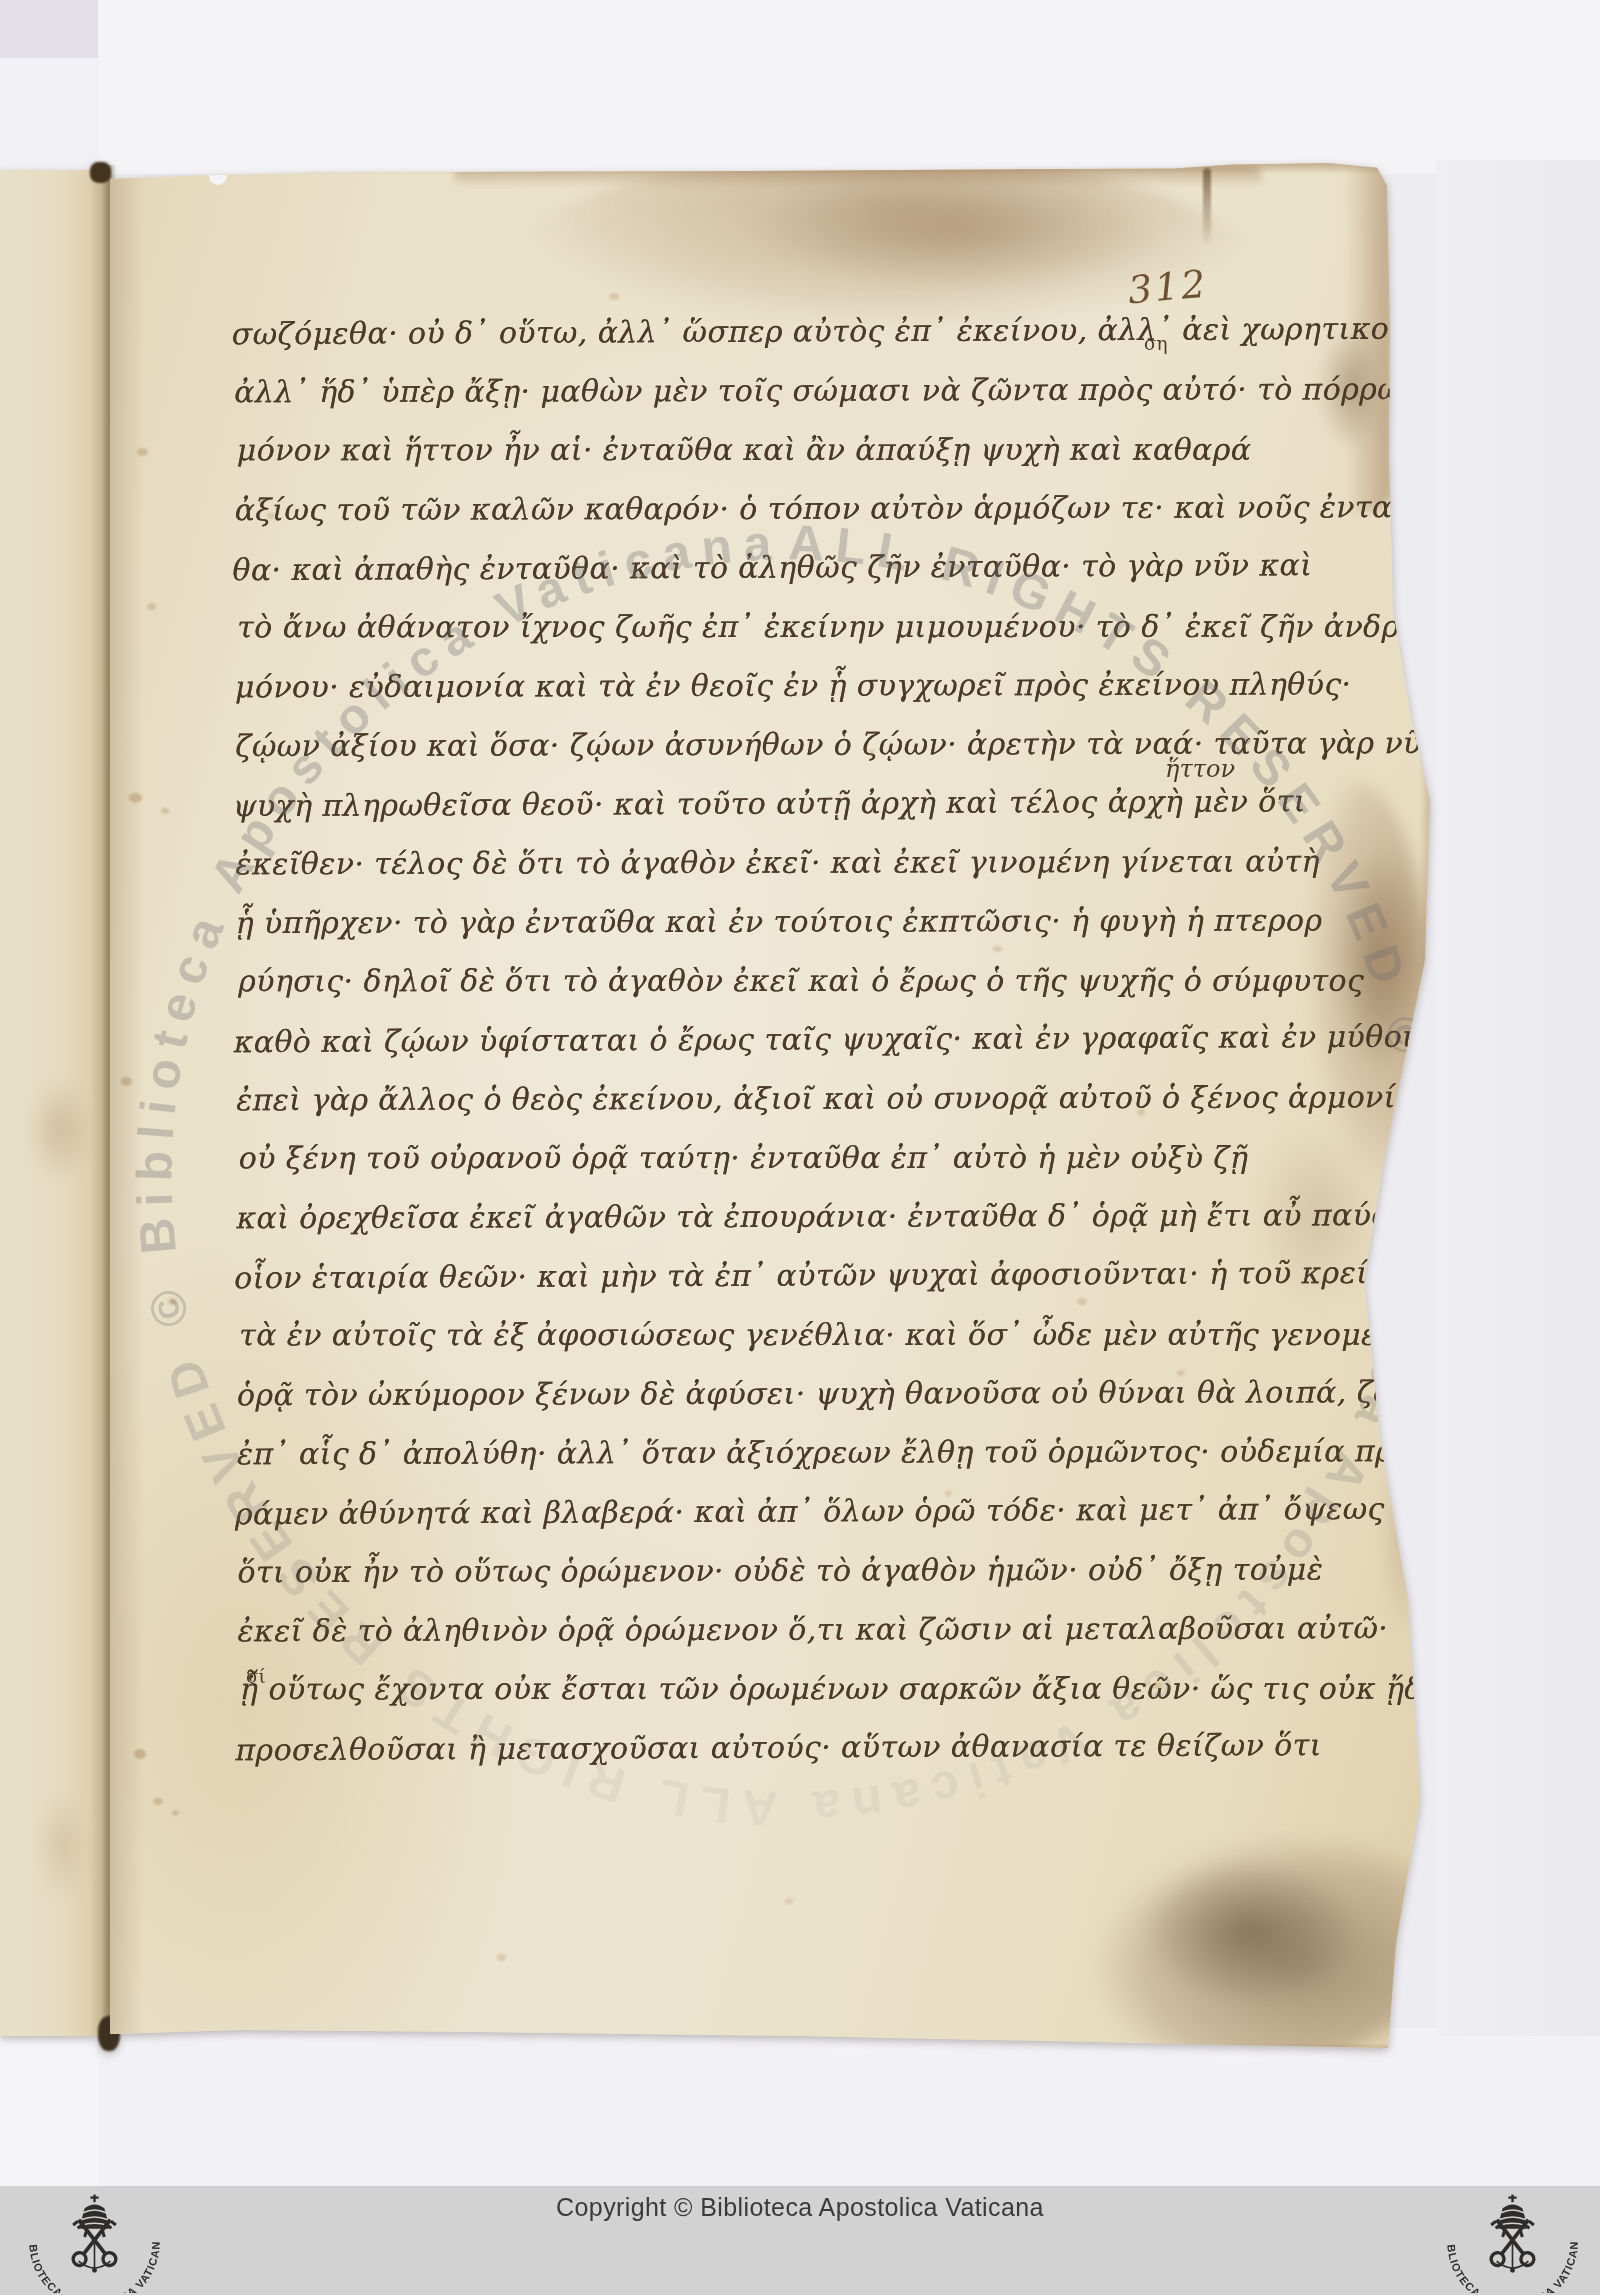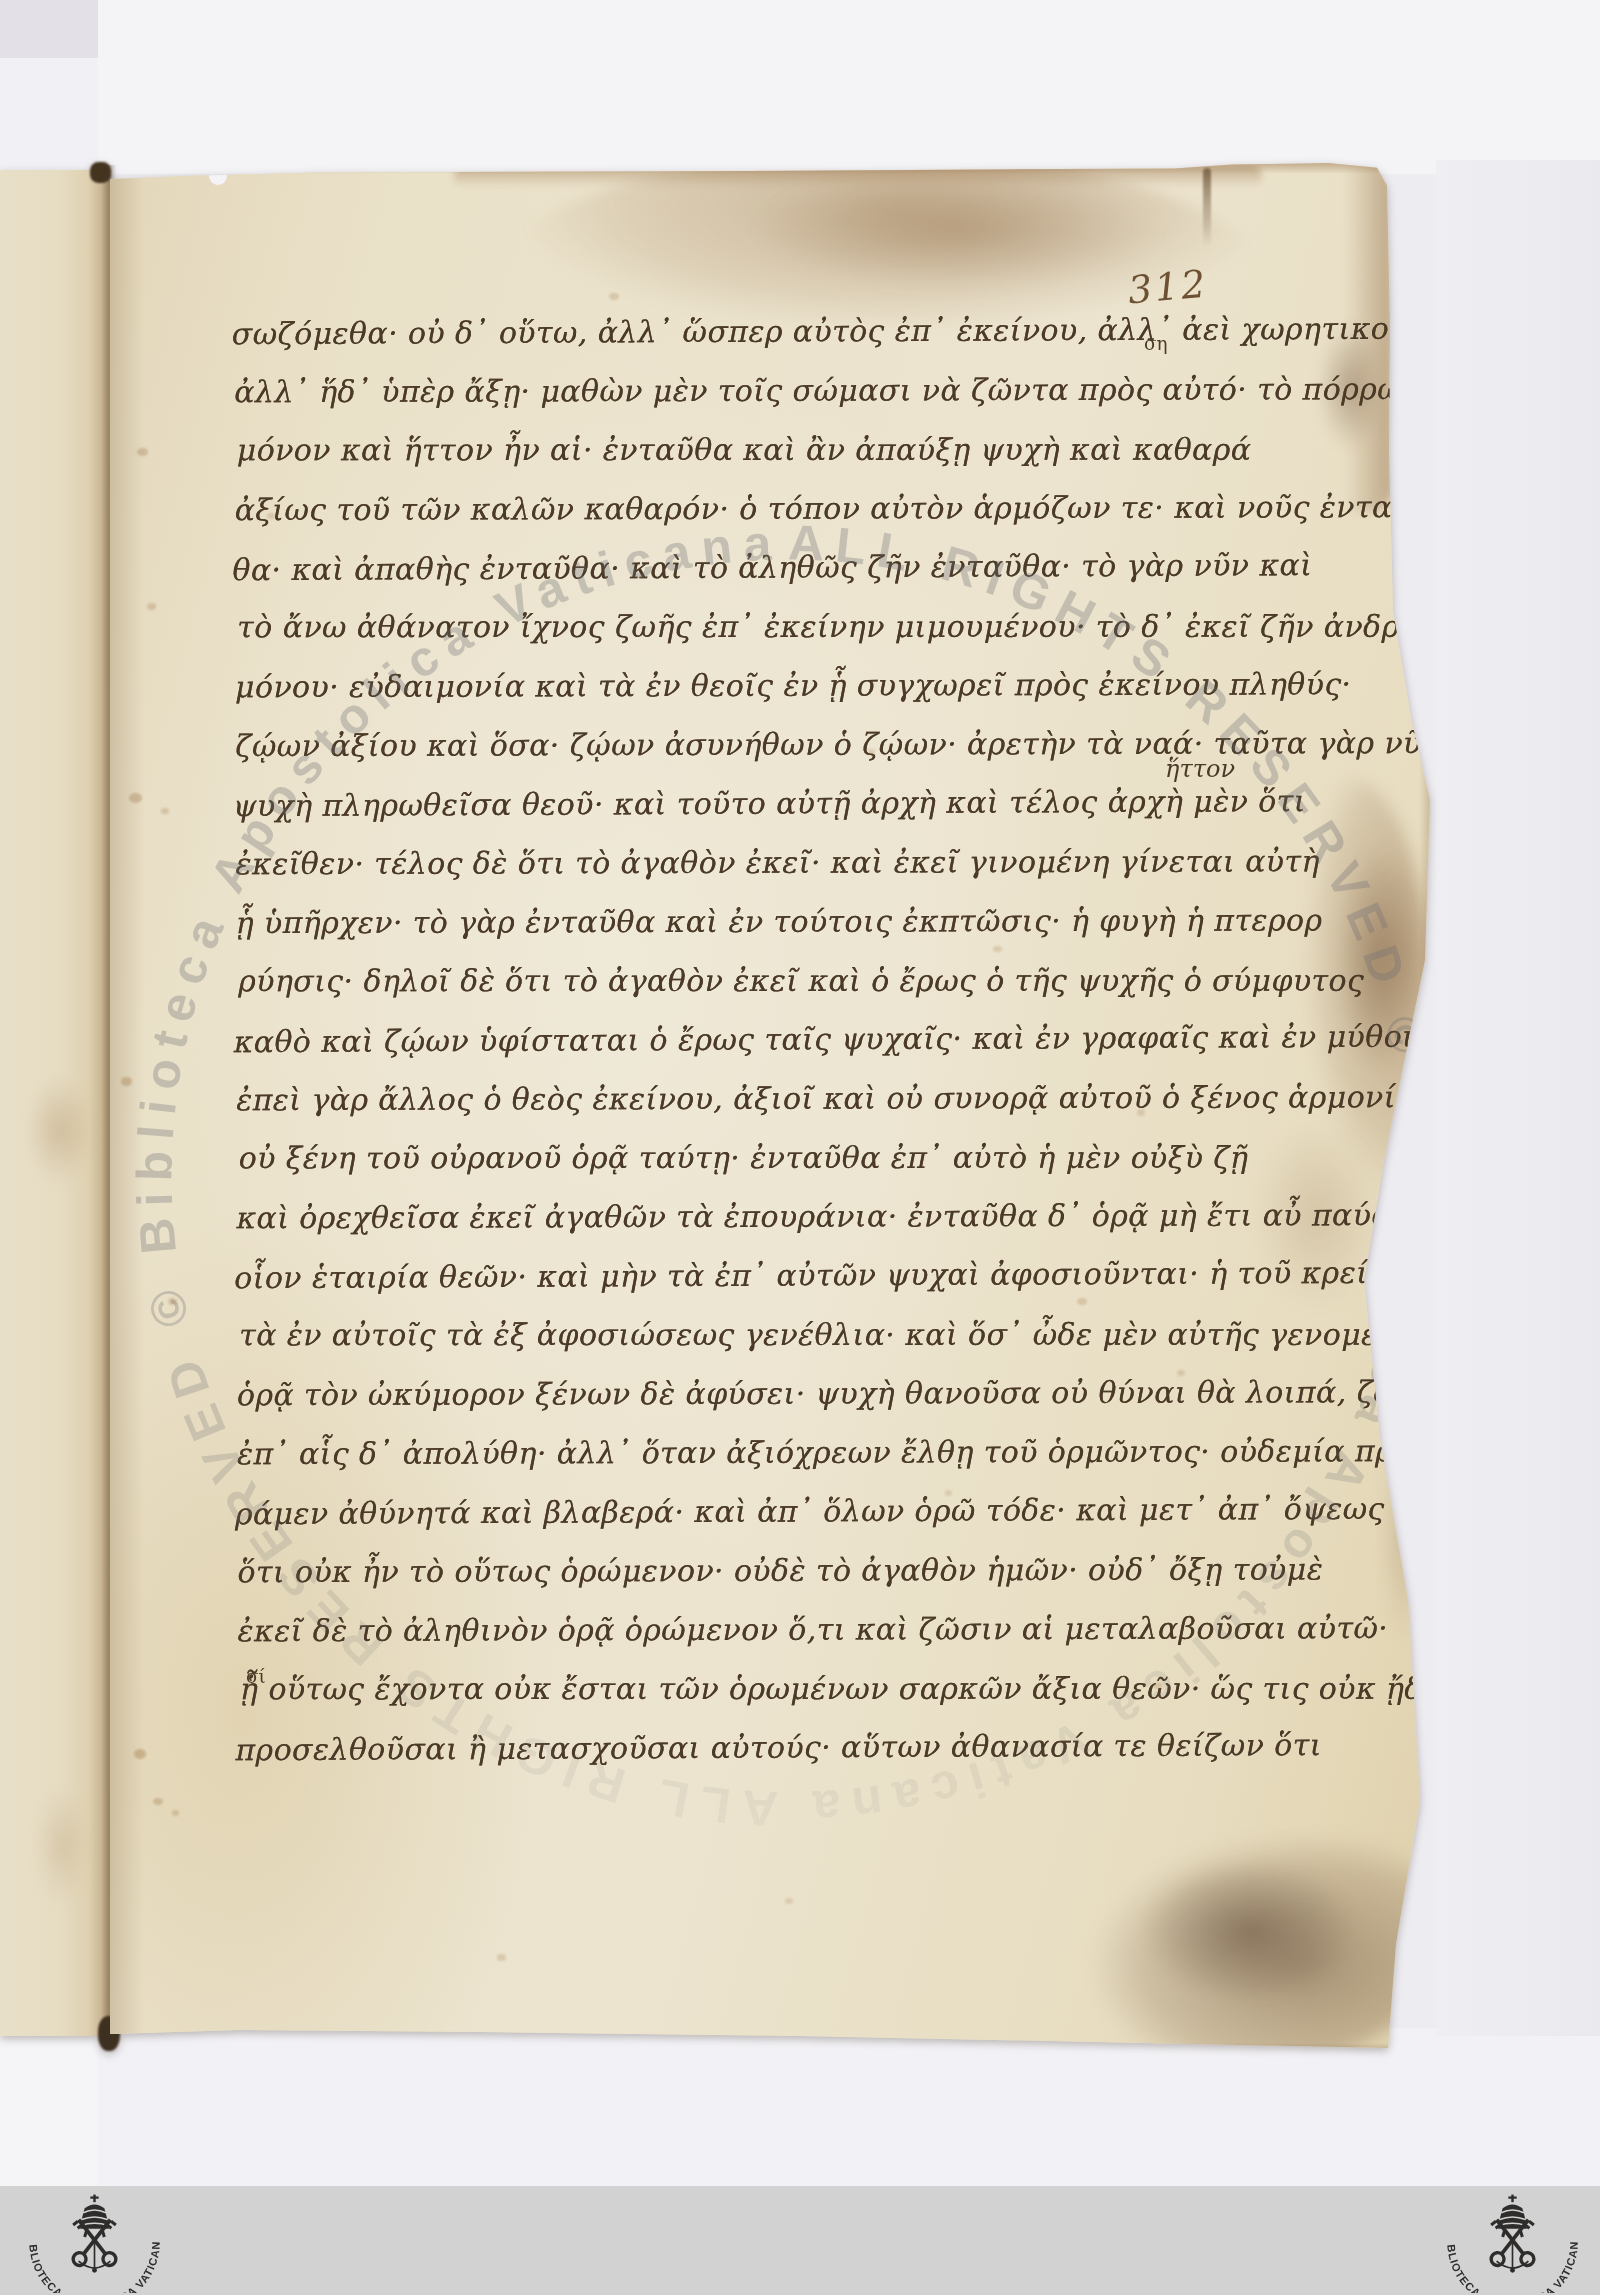--- a/index.html
+++ b/index.html
@@ -227,20 +227,21 @@
         <div class="noise-dot" style="left: 967px; top: 1135px; width: 9.6px; height: 7.2px; background: rgba(164, 124, 78, 0.28); filter: blur(1.2px);"></div>
         <div class="noise-dot" style="left: 1067px; top: 1207px; width: 8px; height: 6.4px; background: rgba(164, 124, 78, 0.25); filter: blur(1.2px);"></div>
         <div class="noise-dot" style="left: 835px; top: 1327px; width: 7.2px; height: 6.4px; background: rgba(164, 124, 78, 0.22); filter: blur(1.2px);"></div>
         <div class="noise-dot" style="left: 1043px; top: 1519px; width: 9.6px; height: 7.2px; background: rgba(164, 124, 78, 0.28); filter: blur(1.2px);"></div>
         <div class="noise-dot" style="left: 675px; top: 1735px; width: 8px; height: 6.4px; background: rgba(164, 124, 78, 0.22); filter: blur(1.2px);"></div>
         <div class="noise-dot" style="left: 387px; top: 1791px; width: 8.8px; height: 7.2px; background: rgba(164, 124, 78, 0.25); filter: blur(1.2px);"></div>
       </div>
   </div>
 
   <div class="footer-bar"></div>
+  <div class="footer-line f-copyright">Copyright © Biblioteca Apostolica Vaticana</div>
 
   <svg class="seal seal-left" viewBox="-100 -70 200 140">
     <defs>
       <path id="sealArc" d="M -86 4 A 86 86 0 0 0 86 4"></path>
       <g id="vatEmblem">
 
         <g>
           <rect x="-1.6" y="-66" width="3.2" height="10" fill="#2e2d2b"></rect>
           <rect x="-5.5" y="-63.5" width="11" height="3" fill="#2e2d2b"></rect>
           <path d="M -13 -48 Q 0 -58 13 -48 Q 17.5 -34 19 -21 L -19 -21 Q -17.5 -34 -13 -48 Z" fill="#2e2d2b"></path>

